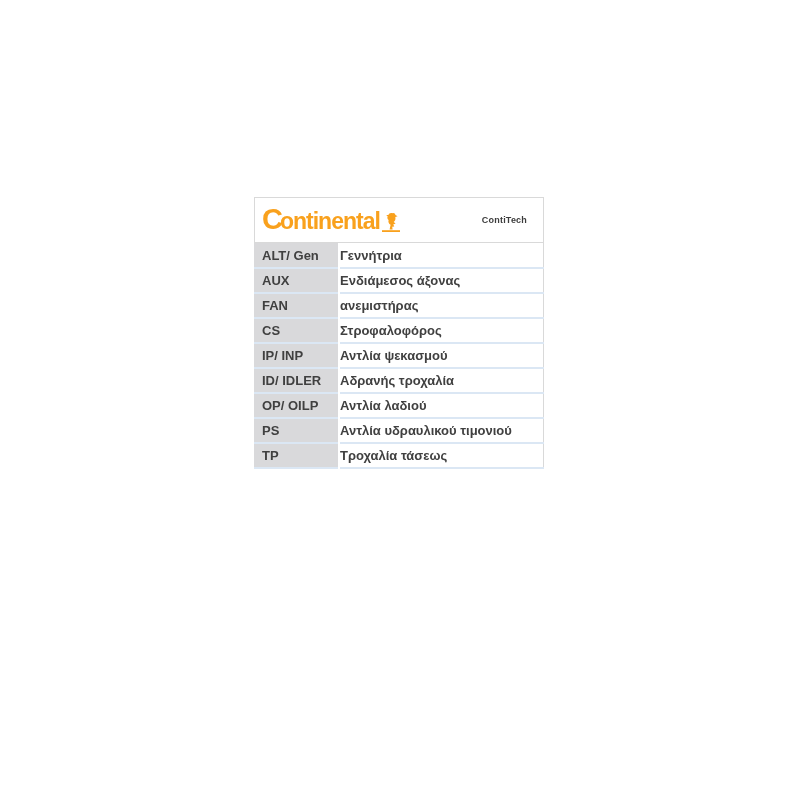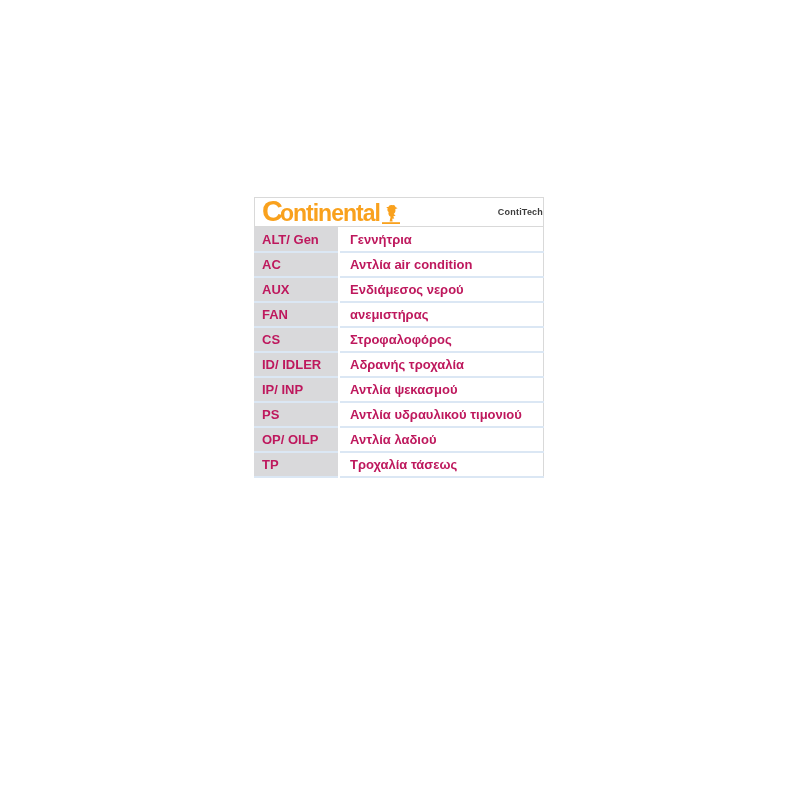--- a/index.html
+++ b/index.html
@@ -20,27 +20,27 @@
   .widget {
     position: absolute;
     left: 254px;
     top: 197px;
     width: 290px;
   }
   
   .header {
     box-sizing: border-box;
     width: 100%;
-    height: 30px;
+    height: 46px;
     background: #ffffff;
     border: 1px solid #d9d9d9;
     display: flex;
     align-items: center;
     justify-content: space-between;
-    padding: 0 0 0 7px;
+    padding: 0 16px 0 7px;
   }
   .logo {
     display: flex;
     align-items: flex-end;
     color: #f9a11d;
     white-space: nowrap;
     line-height: 1;
   }
   .logo-text {
     font-weight: 700;
@@ -75,35 +75,34 @@
     border-right: 1px solid #d9d9d9;
     border-bottom: 2px solid #dbe7f4;
   }
   .legend tr {
     height: 25px;
     border-bottom: 2px solid #dbe7f4;
   }
   .legend td {
     font-size: 13px;
     font-weight: 700;
-    color: #be185d;
+    color: #404040;
     vertical-align: middle;
     padding: 0;
     overflow: hidden;
     white-space: nowrap;
   }
   .legend td.code {
     width: 76px;
     background: #d9d9db;
     padding-left: 8px;
     border-right: 2px solid #ffffff;
   }
   .legend td.label {
     background: #ffffff;
-    padding-left: 10px;
   }
 </style>
 </head>
 <body>
 
 <div class="canvas">
   <div class="widget">
 
     <div class="header">
       <div class="logo">
@@ -121,61 +120,57 @@
       <span class="subbrand">ContiTech</span>
     </div>
 
     <table class="legend">
       <tbody>
   <tr>
     <td class="code">ALT/ Gen</td>
     <td class="label">Γεννήτρια</td>
   </tr>
 
-  <tr>
-    <td class="code">AC</td>
-    <td class="label">Αντλία air condition</td>
-  </tr>
 
   <tr>
     <td class="code">AUX</td>
-    <td class="label">Ενδιάμεσος νερού</td>
+    <td class="label">Ενδιάμεσος άξονας</td>
   </tr>
 
 
 
   <tr>
     <td class="code">FAN</td>
     <td class="label">ανεμιστήρας</td>
   </tr>
 
   <tr>
     <td class="code">CS</td>
     <td class="label">Στροφαλοφόρος</td>
   </tr>
 
 
   <tr>
+    <td class="code">IP/ INP</td>
+    <td class="label">Αντλία ψεκασμού</td>
+  </tr>
+
+  <tr>
     <td class="code">ID/ IDLER</td>
     <td class="label">Αδρανής τροχαλία</td>
   </tr>
 
   <tr>
-    <td class="code">IP/ INP</td>
-    <td class="label">Αντλία ψεκασμού</td>
+    <td class="code">OP/ OILP</td>
+    <td class="label">Αντλία λαδιού</td>
   </tr>
 
   <tr>
     <td class="code">PS</td>
     <td class="label">Αντλία υδραυλικού τιμονιού</td>
-  </tr>
-
-  <tr>
-    <td class="code">OP/ OILP</td>
-    <td class="label">Αντλία λαδιού</td>
   </tr>
 
   <tr>
     <td class="code">TP</td>
     <td class="label">Τροχαλία τάσεως</td>
   </tr>
 
 </tbody>
     </table>
 

